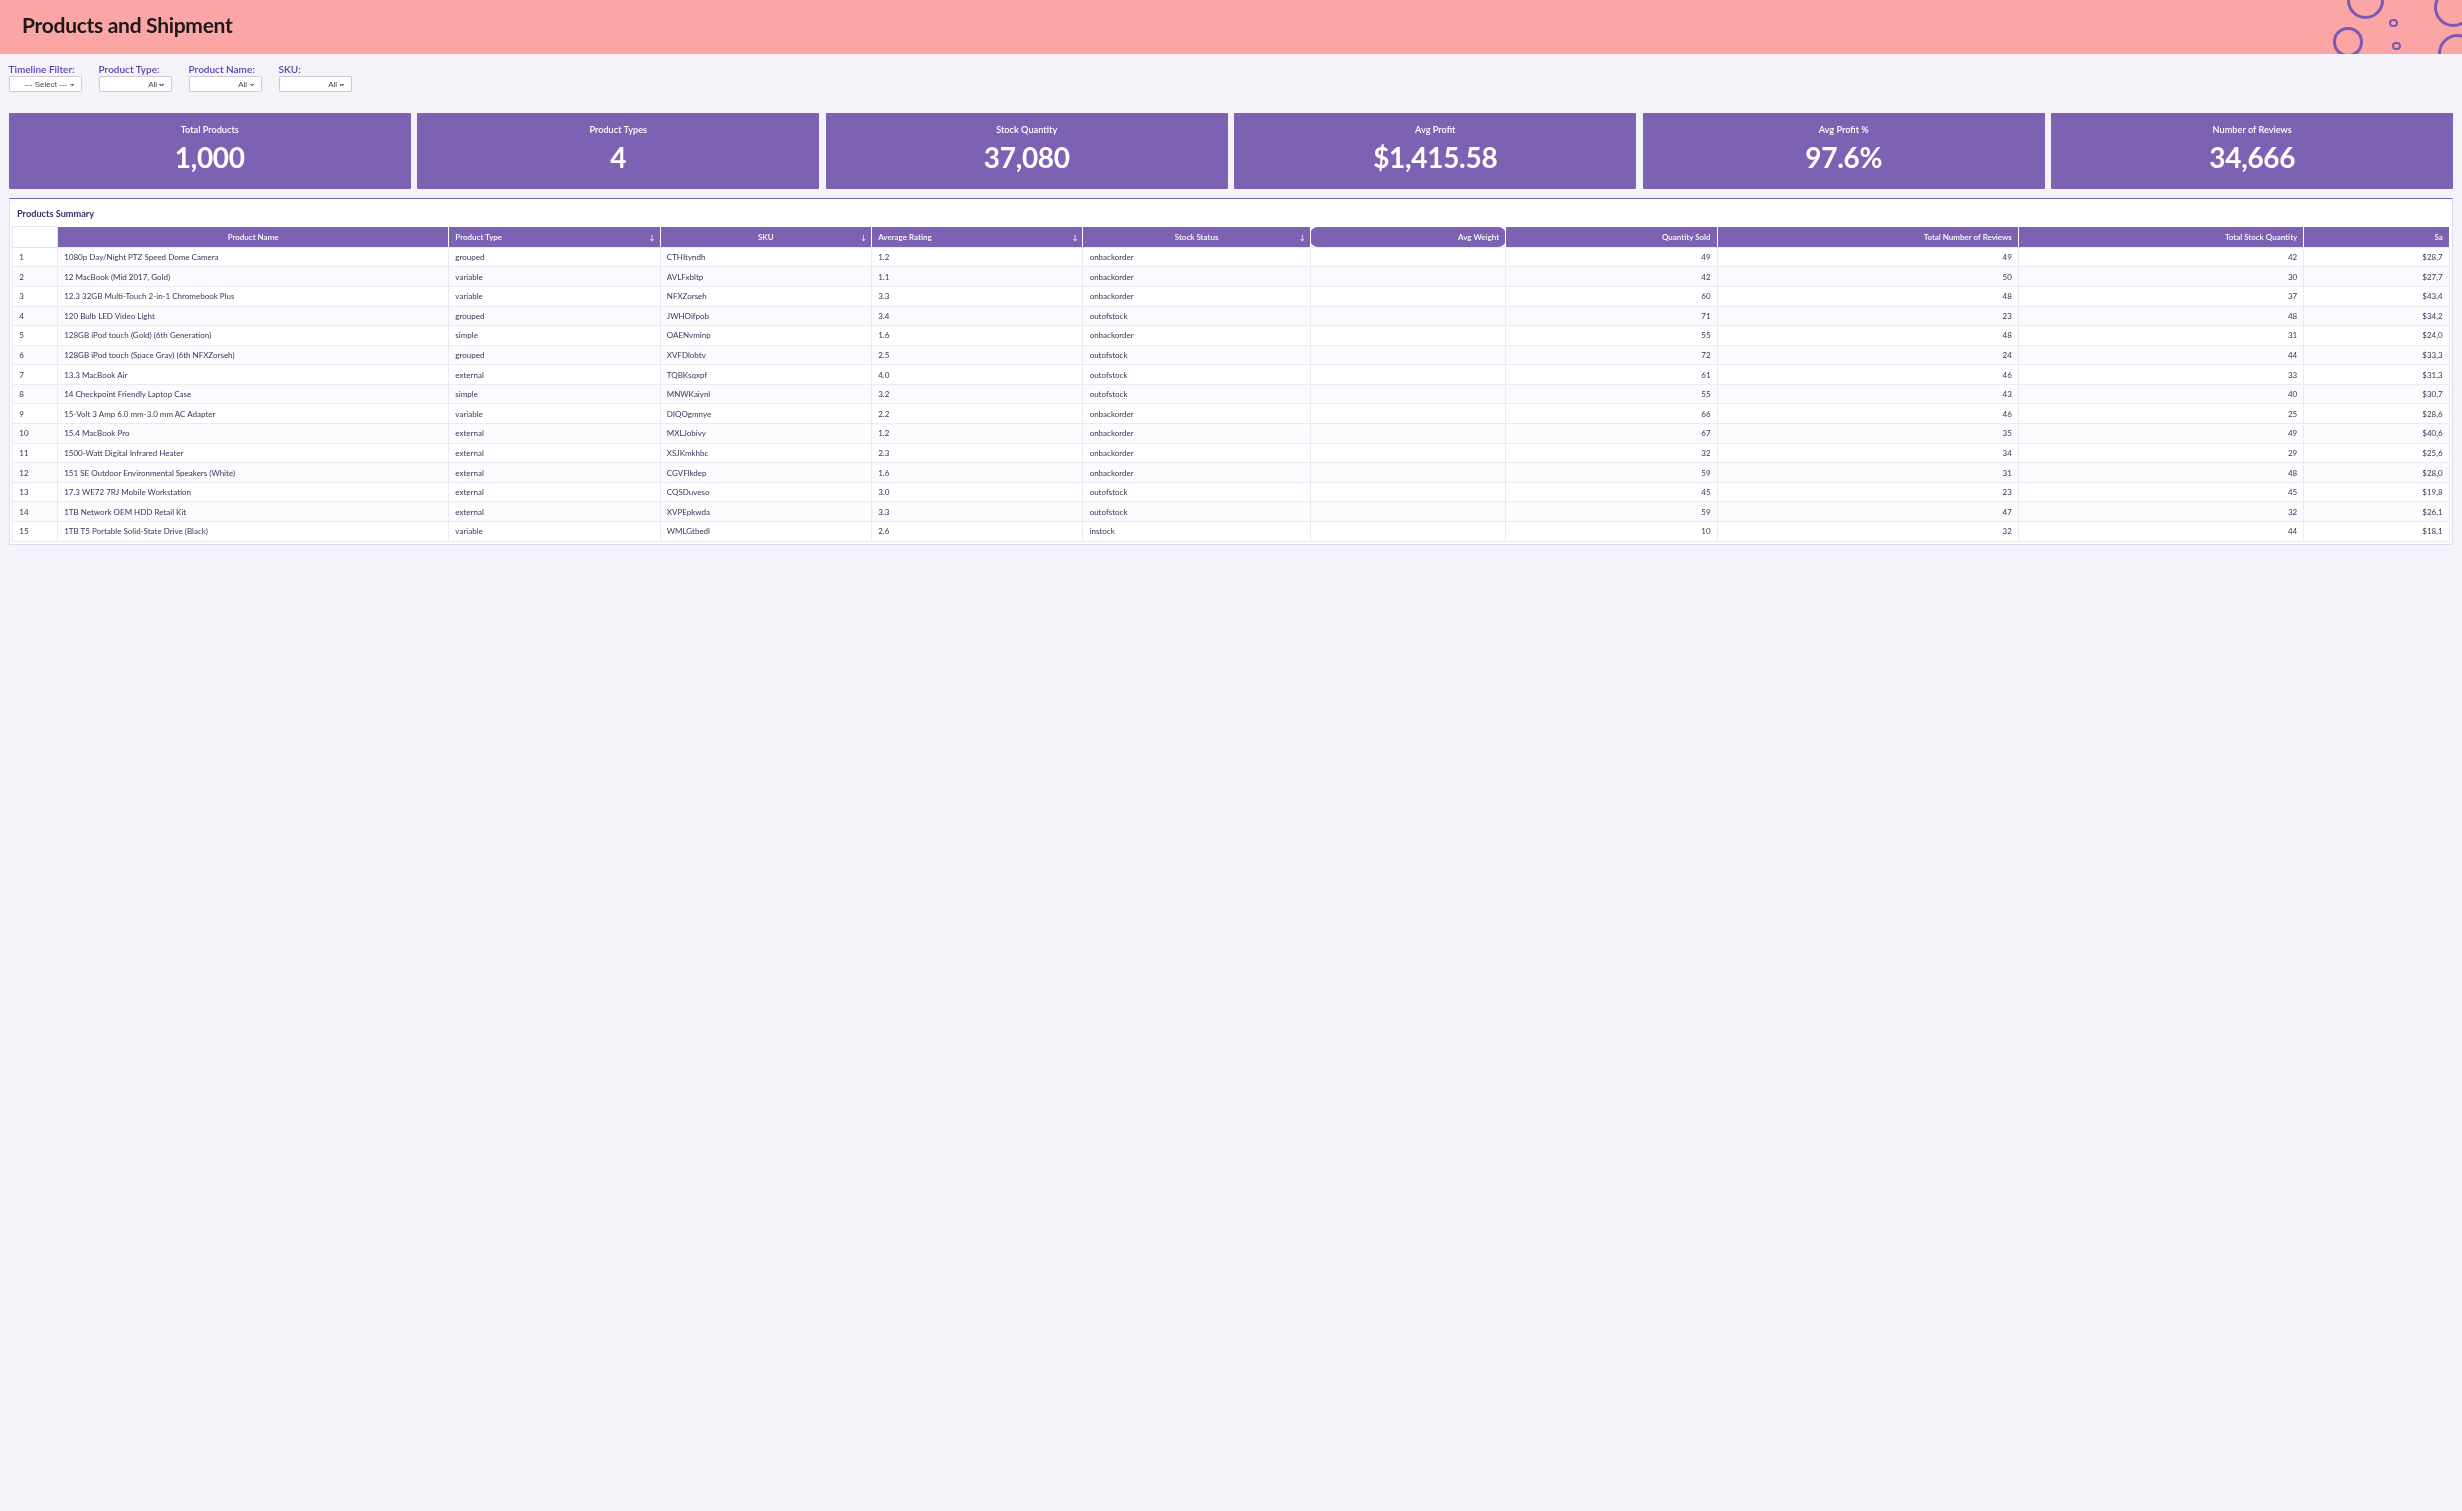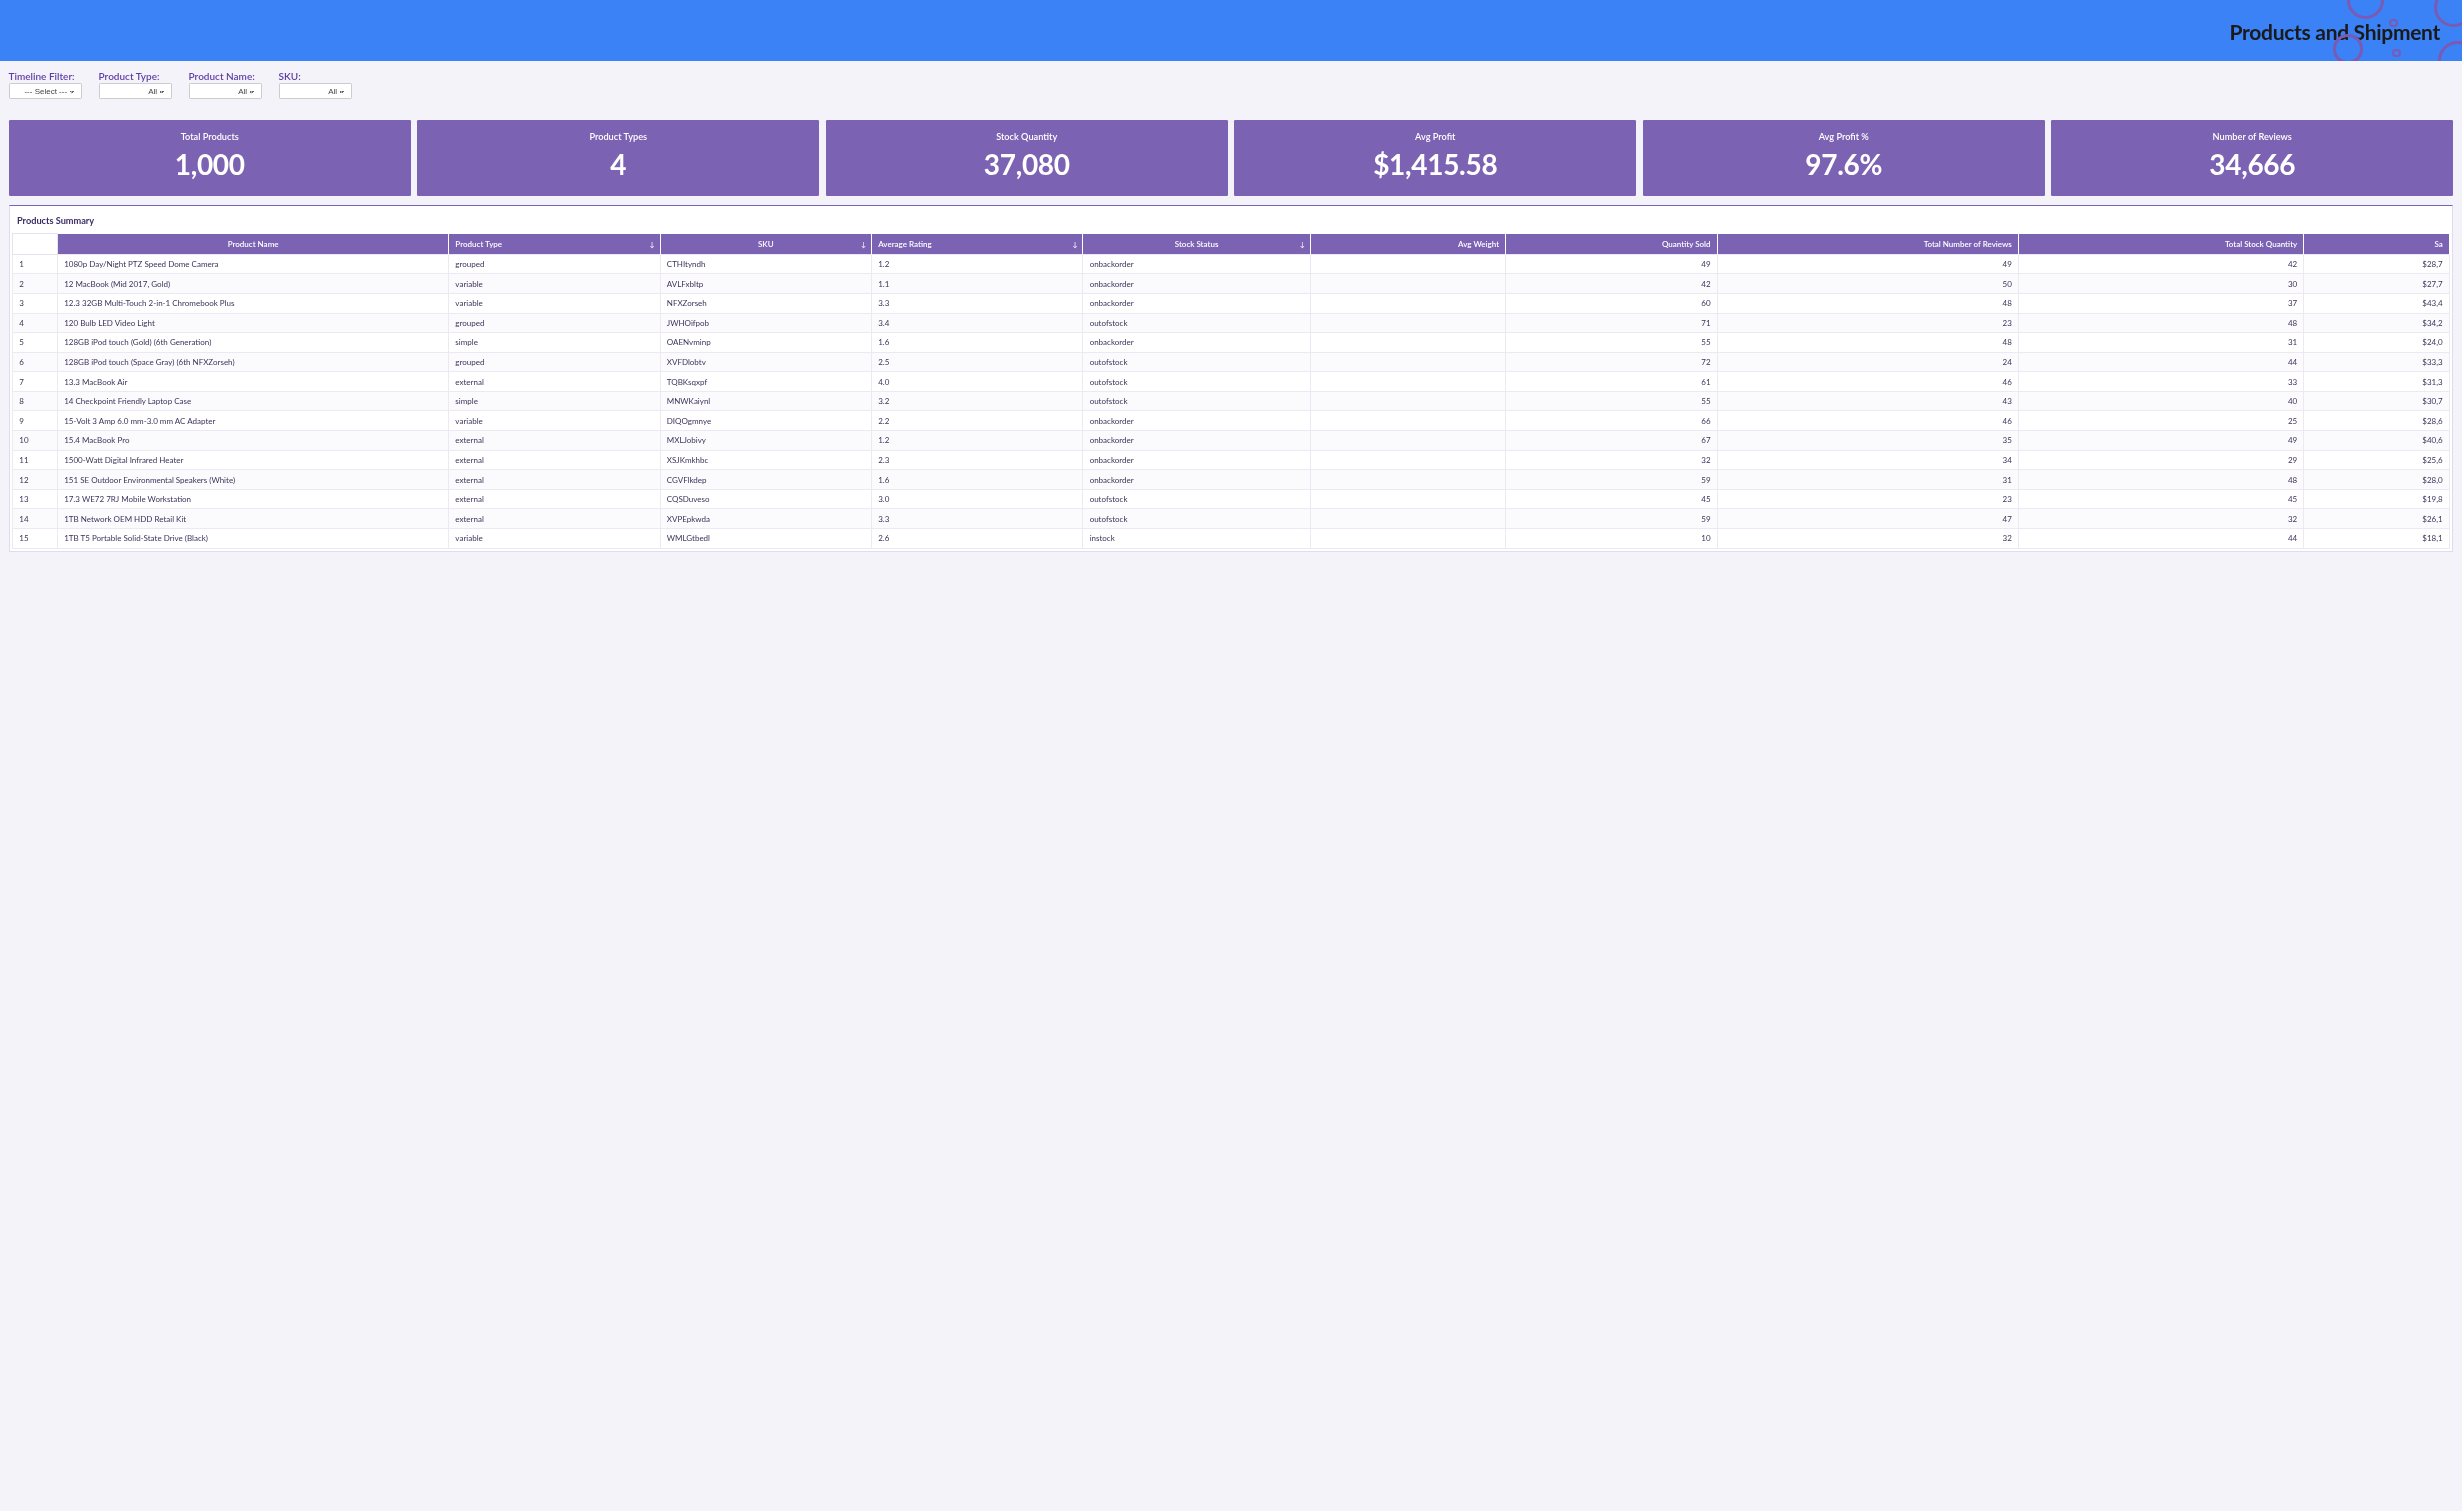--- a/index.html
+++ b/index.html
@@ -3,24 +3,24 @@
 <meta charset="utf-8">
 <style>
   * { box-sizing: border-box; margin: 0; padding: 0; }
   body {
     font-family: -apple-system, BlinkMacSystemFont, "Segoe UI", "Lato", Arial, sans-serif;
     background: #f5f3fa;
     color: #2a2240;
     padding: 0 0 12.3px 0;
   }
   .header-bar {
-    background: #3b82f6;
-    padding: 19px 22px 17px 22px;
+    background: #fca5a5;
+    padding: 12px 22px 17px 22px;
     display: flex;
-    justify-content: flex-end;
+    justify-content: flex-start;
     align-items: center;
     position: relative;
     overflow: hidden;
   }
   .header-bar h1 {
     font-size: 21px;
     font-weight: 700;
     color: #1a1a1a;
     letter-spacing: -0.3px;
   }
@@ -166,21 +166,21 @@
   
   .table-scroll::-webkit-scrollbar { height: 7.4px; }
   .table-scroll::-webkit-scrollbar-thumb { background: #b4a5d4; border-radius: 2.5px; }
   .table-scroll::-webkit-scrollbar-track { background: #ece7f5; }
 
   .col-name { width: 148px; }
   .col-type { width: 80px; }
   .col-sku  { width: 80px; }
   .col-rating{ width: 80px; }
   .col-stockstatus{ width: 86px; }
-  .col-avgweight{ width: 74px; }
+  .col-avgweight{ width: 74px; border-radius: 8px; }
   .col-qtysold{ width: 80px; }
   .col-reviews{ width: 114px; }
   .col-stockqty{ width: 108px; }
   .col-sales{ width: 55px; }
 </style>
 </head>
 <body>
 
 <div class="header-bar">
   <h1>Products and Shipment</h1>

